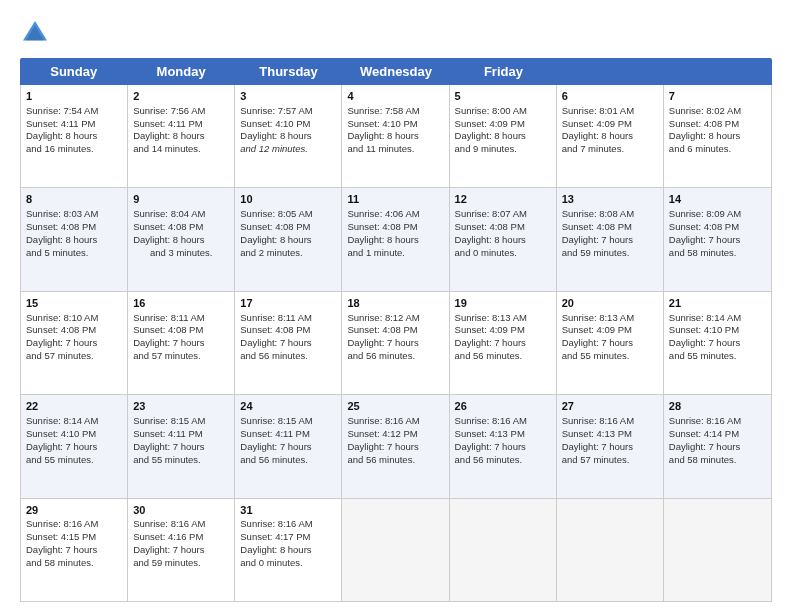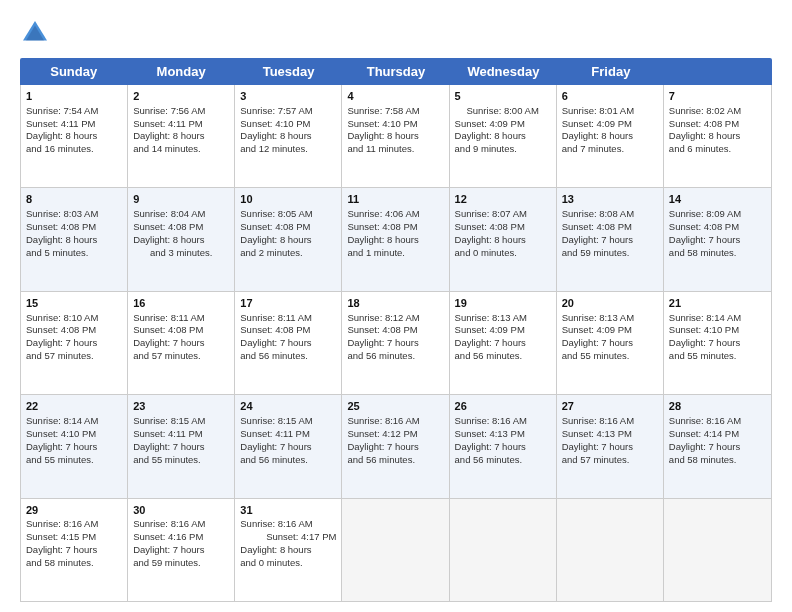--- a/index.html
+++ b/index.html
@@ -131,21 +131,20 @@
     <div class="title-block">
       <div class="month-title"></div>
       <div class="location"></div>
     </div>
   </div>
 
   <div class="calendar">
     <div class="cal-header">
     <div class="cal-header-cell">Sunday</div>
         <div class="cal-header-cell">Monday</div>
-        <div class="cal-header-cell">Tuesday</div>
         <div class="cal-header-cell">Thursday</div>
         <div class="cal-header-cell">Wednesday</div>
         <div class="cal-header-cell">Friday</div>
       </div>
     <div class="cal-body">
     <div class="cal-row">
           <div class="cal-cell">
             <span class="day-num">1</span>
             <span style="display: block;">Sunrise: 7:54 AM</span>
             <span style="display: block;">Sunset: 4:11 PM</span>
@@ -157,32 +156,32 @@
             <span style="display: block;">Sunrise: 7:56 AM</span>
             <span style="display: block;">Sunset: 4:11 PM</span>
             <span style="display: block;">Daylight: 8 hours</span>
             <span style="display: block;">and 14 minutes.</span>
           </div>
           <div class="cal-cell">
             <span class="day-num">3</span>
             <span style="display: block;">Sunrise: 7:57 AM</span>
             <span style="display: block;">Sunset: 4:10 PM</span>
             <span style="display: block;">Daylight: 8 hours</span>
-            <span style="display: block;">and 12 minutes.</span>
+            <span style="display: block; font-style: italic;">and 12 minutes.</span>
           </div>
           <div class="cal-cell">
             <span class="day-num">4</span>
             <span style="display: block;">Sunrise: 7:58 AM</span>
             <span style="display: block;">Sunset: 4:10 PM</span>
             <span style="display: block;">Daylight: 8 hours</span>
             <span style="display: block;">and 11 minutes.</span>
           </div>
           <div class="cal-cell">
             <span class="day-num">5</span>
-            <span style="display: block; text-align: center;">Sunrise: 8:00 AM</span>
+            <span style="display: block;">Sunrise: 8:00 AM</span>
             <span style="display: block;">Sunset: 4:09 PM</span>
             <span style="display: block;">Daylight: 8 hours</span>
             <span style="display: block;">and 9 minutes.</span>
           </div>
           <div class="cal-cell">
             <span class="day-num">6</span>
             <span style="display: block;">Sunrise: 8:01 AM</span>
             <span style="display: block;">Sunset: 4:09 PM</span>
             <span style="display: block;">Daylight: 8 hours</span>
             <span style="display: block;">and 7 minutes.</span>
@@ -359,21 +358,21 @@
           <div class="cal-cell">
             <span class="day-num">30</span>
             <span style="display: block;">Sunrise: 8:16 AM</span>
             <span style="display: block;">Sunset: 4:16 PM</span>
             <span style="display: block;">Daylight: 7 hours</span>
             <span style="display: block;">and 59 minutes.</span>
           </div>
           <div class="cal-cell">
             <span class="day-num">31</span>
             <span style="display: block;">Sunrise: 8:16 AM</span>
-            <span style="display: block; text-align: right;">Sunset: 4:17 PM</span>
+            <span style="display: block;">Sunset: 4:17 PM</span>
             <span style="display: block;">Daylight: 8 hours</span>
             <span style="display: block;">and 0 minutes.</span>
           </div>
           <div class="cal-cell empty"></div>
           <div class="cal-cell empty"></div>
           <div class="cal-cell empty"></div>
           <div class="cal-cell empty"></div>
         </div>
       </div>
   </div>

